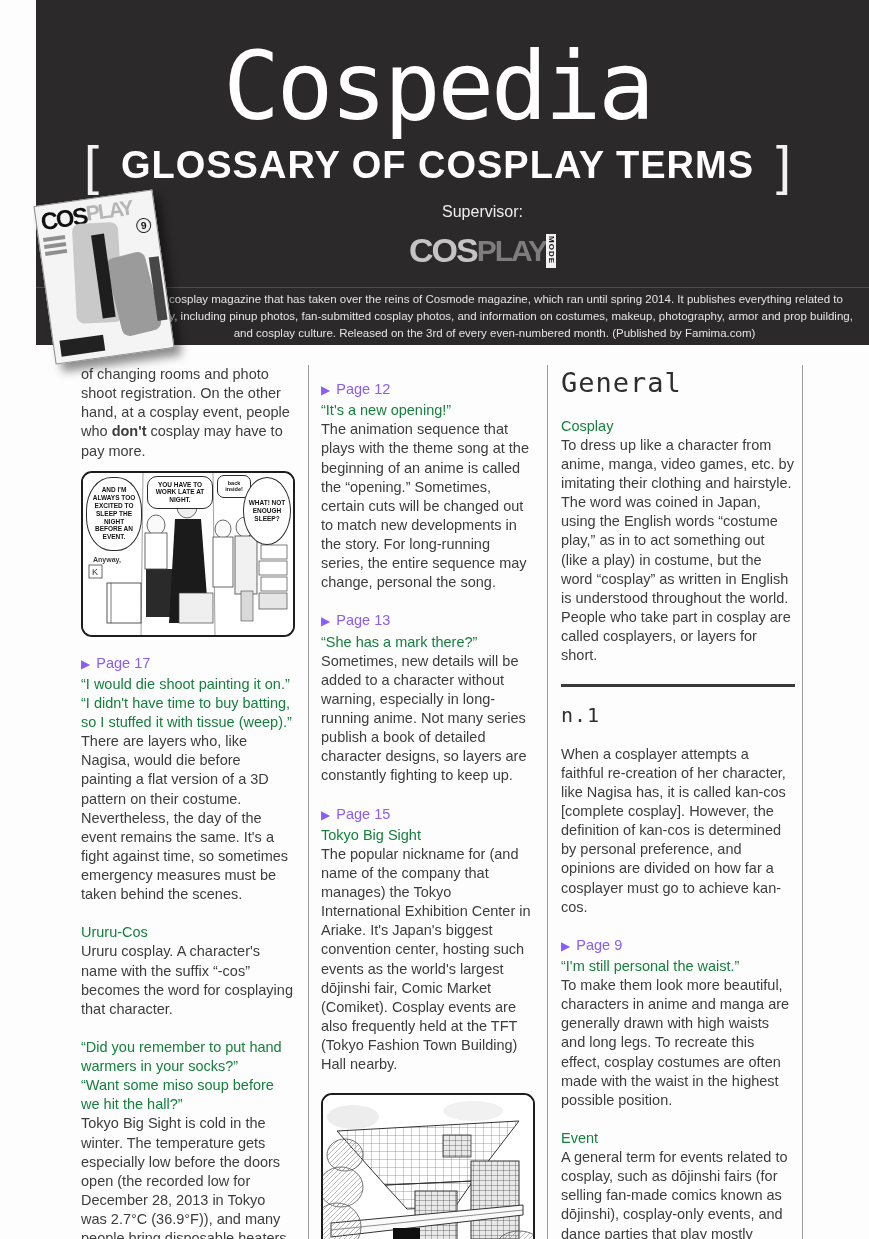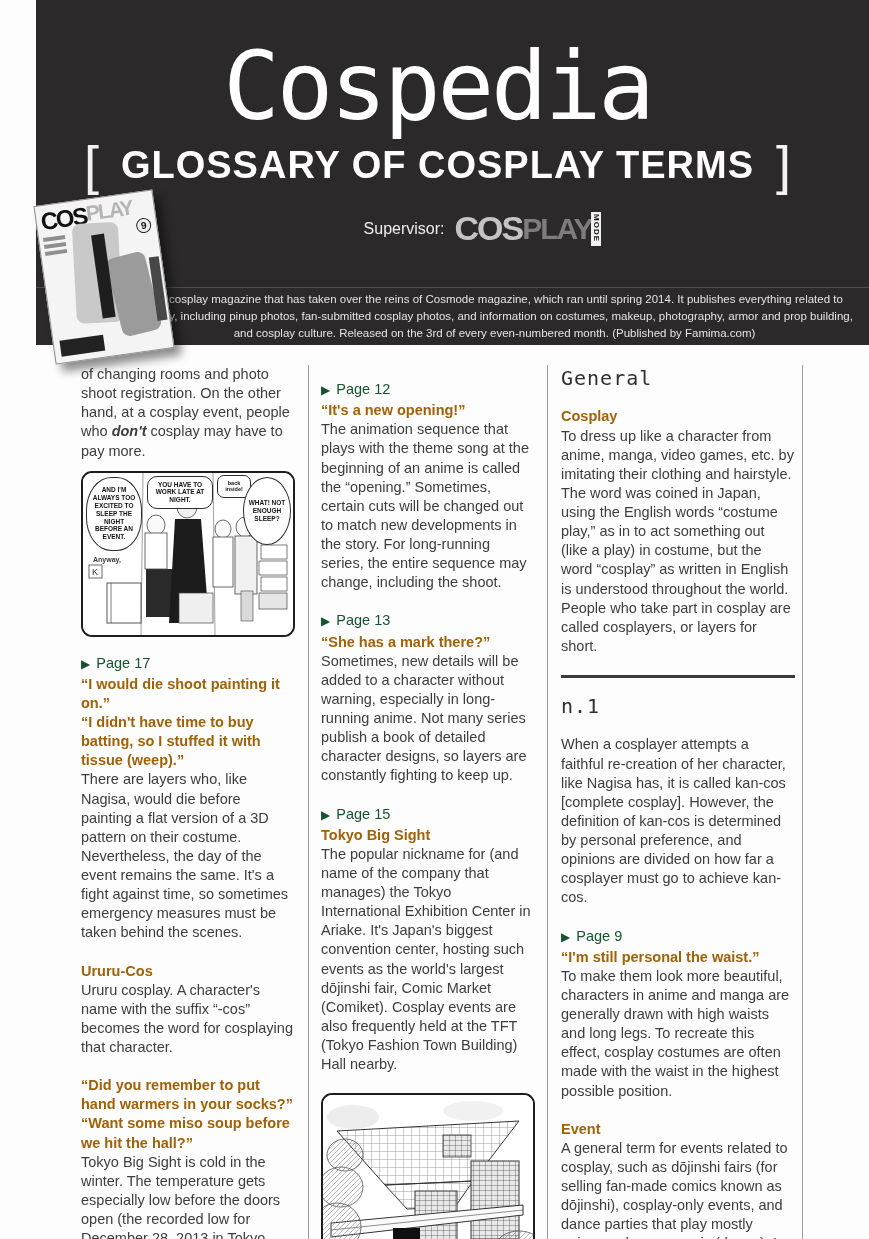--- a/index.html
+++ b/index.html
@@ -21,21 +21,21 @@
     padding-right:30px;
   }
   .subtitle-row {
     display:flex; justify-content:center; align-items:center;
     gap:22px; margin-top:10px; padding-right:30px;
   }
   .bracket { font-size:54px; font-weight:300; line-height:.75; color:#f2f2f2; }
   .subtitle { font-size:38px; font-weight:bold; letter-spacing:1px; }
   .supervisor-row {
     display:flex; justify-content:center; align-items:center;
-    gap:10px; margin-top:22px; padding-left:60px;
+    gap:10px; margin-top:16px; padding-left:60px;flex-direction:column;
   }
   .supervisor-label { font-size:16px; color:#eee; }
   .logo { display:flex; align-items:center; }
   .logo-cos { font-size:34px; font-weight:900; color:#c4c4c4; letter-spacing:-2px; }
   .logo-play { font-size:30px; font-weight:900; color:#7e7c7c; letter-spacing:-2px; }
   .logo-mode {
     background:#f2f2f2; color:#1c1c1c; font-size:8px; font-weight:bold;
     writing-mode:vertical-rl; padding:2px 1px; line-height:1;
     letter-spacing:1px; height:34px; display:flex; align-items:center;
   }
@@ -77,28 +77,28 @@
   .cover-bottom-badge { position:absolute; left:6px; bottom:6px; width:44px; height:16px;
     background:#222; }
   
   .col { position:absolute; top:365px; width:214px; font-size:14.5px; line-height:1.32; }
   .col-left { left:81px; }
   .col-mid { left:321px; }
   .col-right { left:561px; width:234px; }
   .divider { position:absolute; top:365px; bottom:0; width:1px; background:#9a9a9a; }
   .div1 { left:308px; } .div2 { left:547px; } .div3 { left:802px; }
   .entry { margin-bottom:19px; }
-  .page-ref { margin-bottom:2px; color:#14532d; }
+  .page-ref { margin-bottom:2px; color:#8b5cf6; }
   .page-ref .arrow { font-size:12px; margin-right:6px; }
-  .quote, .term { font-weight:bold; color:#a16207; }
+  .quote, .term { font-weight:normal; color:#15803d; }
   .body-text { color:#3d3d3d; }
-  .intro-bold { font-weight:bold; font-style:italic; }
+  .intro-bold { font-weight:bold; }
   .section-header {
     font-family:"DejaVu Sans Mono", monospace; font-weight:500;
-    font-size:20px; color:#2e2e2e; letter-spacing:1px; margin-bottom:16px;
+    font-size:27px; color:#2e2e2e; letter-spacing:1px; margin-bottom:16px;
   }
   .section-header.small { font-size:20px; margin-top:2px; }
   .rule { border-top:3px solid #3a3a3a; margin:17px 0 15px; }
   
   .panel {
     position:relative; width:214px; height:166px; background:#fff;
     border:2px solid #1d1d1d; border-radius:11px; overflow:hidden;
     margin:10px 0 17px;
   }
   .panel svg { position:absolute; left:0; top:0; }
@@ -212,21 +212,21 @@
       <div class="quote">“Did you remember to put hand warmers in your socks?”</div>
       <div class="quote">“Want some miso soup before we hit the hall?”</div>
       <div class="body-text">Tokyo Big Sight is cold in the winter. The temperature gets especially low before the doors open (the recorded low for December 28, 2013 in Tokyo was 2.7°C (36.9°F)), and many people bring disposable heaters and warm things to drink with them to combat the chill. However, after opening, the body heat from the</div>
     </div>
   </div>
 
   <div class="col col-mid">
     <div class="entry" style="margin-top:15px;">
       <div class="page-ref"><span class="arrow">▶</span><span>Page 12</span></div>
       <div class="quote">“It's a new opening!”</div>
-      <div class="body-text">The animation sequence that plays with the theme song at the beginning of an anime is called the “opening.” Sometimes, certain cuts will be changed out to match new developments in the story. For long-running series, the entire sequence may change, including the shoot.</div>
+      <div class="body-text">The animation sequence that plays with the theme song at the beginning of an anime is called the “opening.” Sometimes, certain cuts will be changed out to match new developments in the story. For long-running series, the entire sequence may change, personal the song.</div>
     </div>
 
     <div class="entry">
       <div class="page-ref"><span class="arrow">▶</span><span>Page 13</span></div>
       <div class="quote">“She has a mark there?”</div>
       <div class="body-text">Sometimes, new details will be added to a character without warning, especially in long-running anime. Not many series publish a book of detailed character designs, so layers are constantly fighting to keep up.</div>
     </div>
 
     <div class="entry">
       <div class="page-ref"><span class="arrow">▶</span><span>Page 15</span></div>

